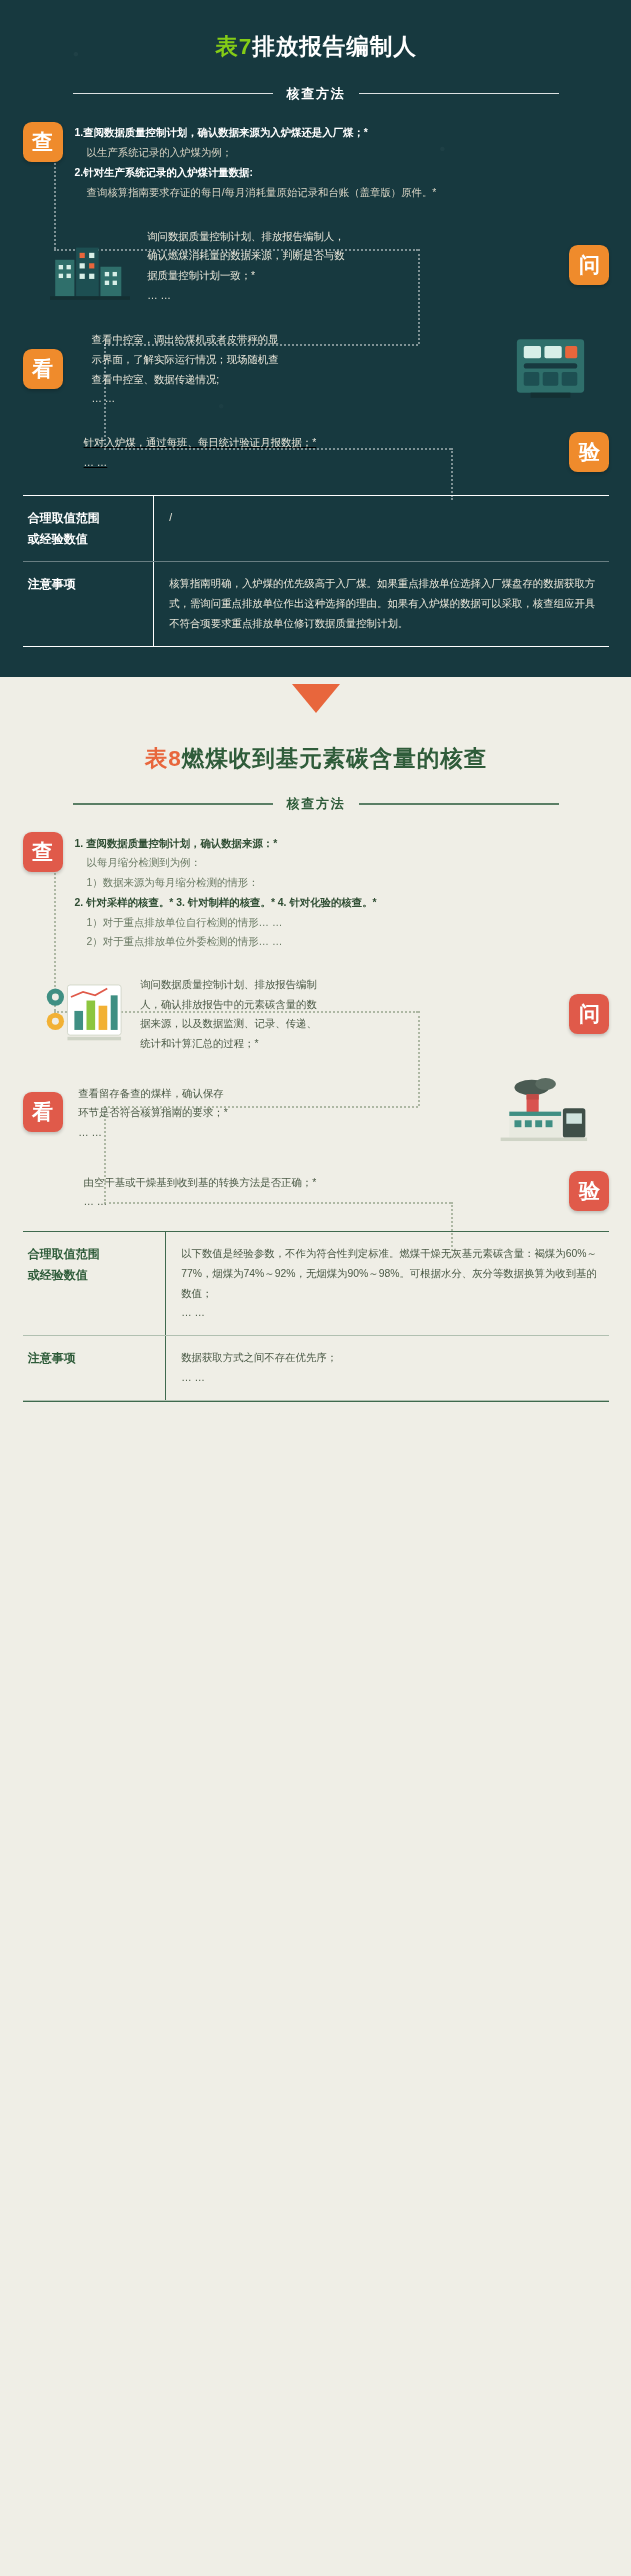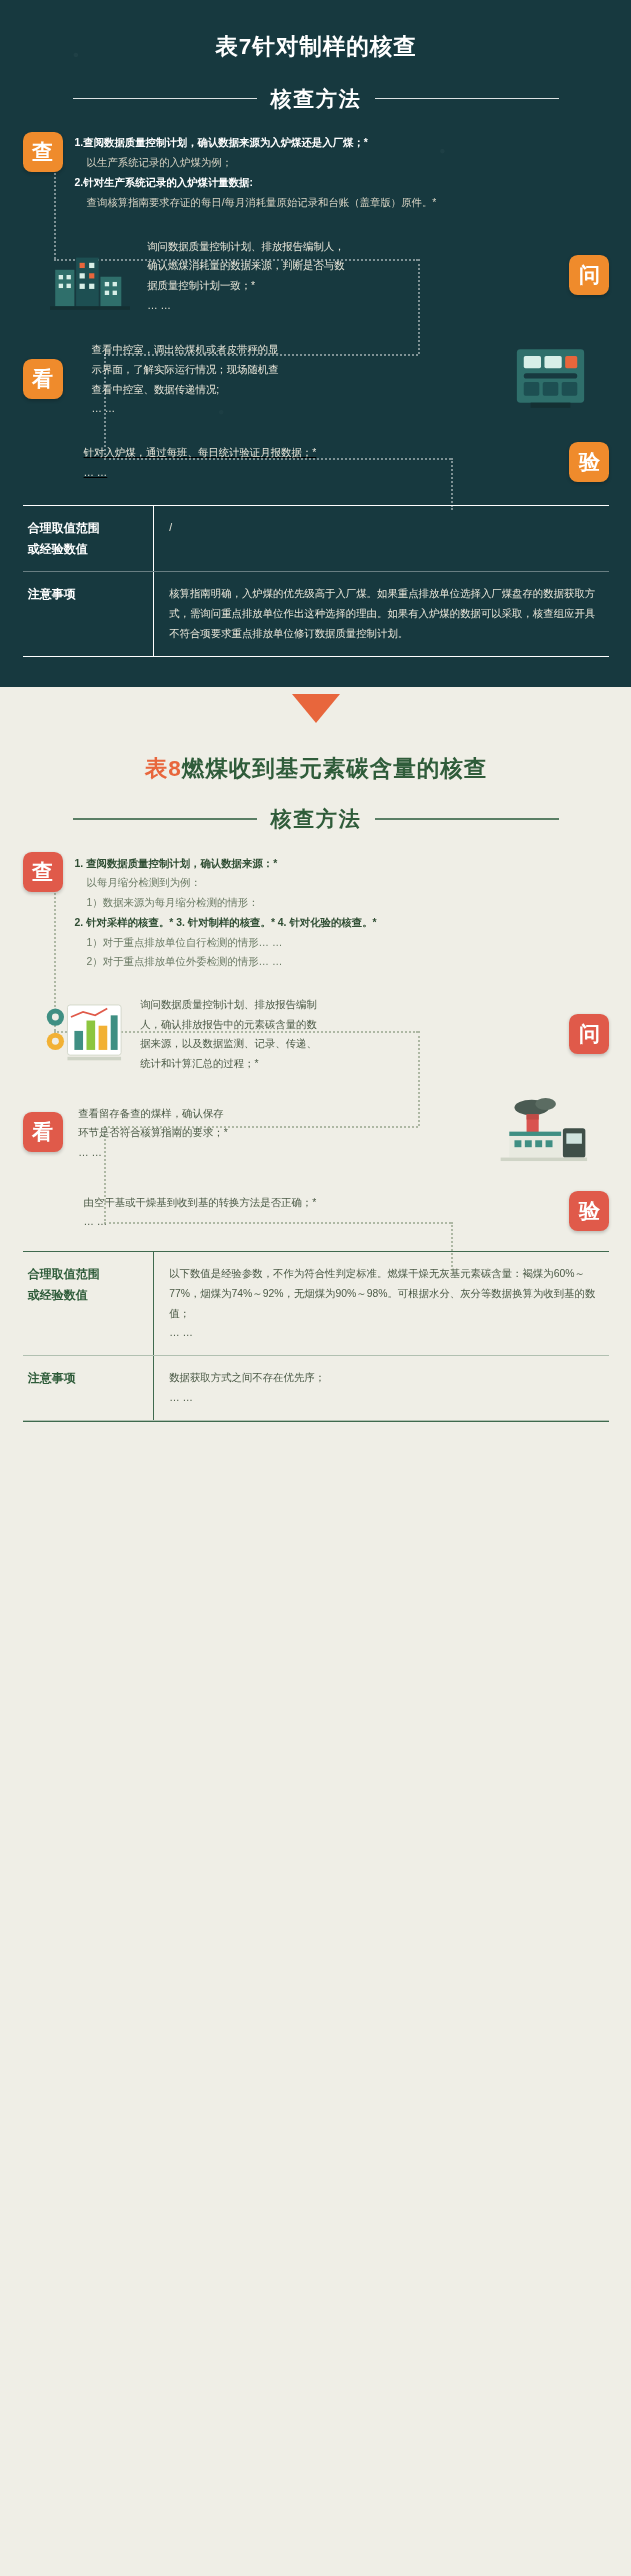--- a/index.html
+++ b/index.html
@@ -25,30 +25,30 @@
     pointer-events:none;
   }
   .sec7 .title7{
     text-align:center;
     font-size:22.6px;
     font-weight:bold;
     letter-spacing:0.9px;
     margin:7px 0 22.6px 0;
     position:relative;
   }
-  .t7-num{color:#ffffff;}
+  .t7-num{color:#84cc16;}
   .t7-rest{color:#ffffff;}
 
   .method-bar{
     display:flex;align-items:center;justify-content:center;
     margin:0 auto 19px auto;width:486px;position:relative;
   }
   .method-bar .line{height:1.7px;background:#ffffff;flex:1;opacity:.85;}
   .method-bar .mlabel{
-    color:#ffffff;font-size:21px;font-weight:bold;padding:0 14px;letter-spacing:1.7px;
+    color:#ffffff;font-size:13px;font-weight:bold;padding:0 14px;letter-spacing:1.7px;
   }
   .method-bar.dark .line{background:#3f6a4e;}
   .method-bar.dark .mlabel{color:#2f5c3a;}
 
   
   .flow{position:relative;padding:0 0 0 0;}
   .dotline{
     position:absolute;border:0;border-top:2.6px dotted rgba(255,255,255,.45);
   }
   .dotline.v{border:0;border-left:2.6px dotted rgba(255,255,255,.45);}
@@ -108,34 +108,34 @@
 
   .dotline.dark{border-top-color:rgba(120,140,110,.55);}
   .dotline.dark.v{border-left-color:rgba(120,140,110,.55);border-top:0;}
 
   .badge.red{background:#e05a4a;}
   .txt.dark{color:#4b5a46;}
   .txt.dark b{color:#2f4d33;}
   .txt.dark .ind{color:#6a7a64;}
 
   .sec8-boxes{margin:19px 22.6px 0 22.6px;border-top:1.7px solid #3f6a4e;}
-  .sec8-boxes .boxrow{border-bottom:0.9px solid rgba(63,106,78,.35);}
+  .sec8-boxes .boxrow{border-bottom:0.9px solid rgba(63,106,78,.35);gap:12px;}
   .sec8-boxes .boxrow .lbl{color:#2f5c3a;}
   .sec8-boxes .boxrow .val{border-left:1.7px solid #3f6a4e;color:#4b5a46;}
   .sec8-boxes .bottomline{height:1.7px;background:#3f6a4e;}
 </style>
 </head>
 <body>
 
 <div class="page">
 
   <div class="sec7">
 
     <div class="title7">
-      <span class="t7-num">表7</span><span class="t7-rest">针对制样的核查</span>
+      <span class="t7-num">表7</span><span class="t7-rest">排放报告编制人</span>
     </div>
 
     <div class="method-bar">
       <div class="line"></div>
       <div class="mlabel">核查方法</div>
       <div class="line"></div>
     </div>
 
     <div class="flow" style="position:relative;">
 

